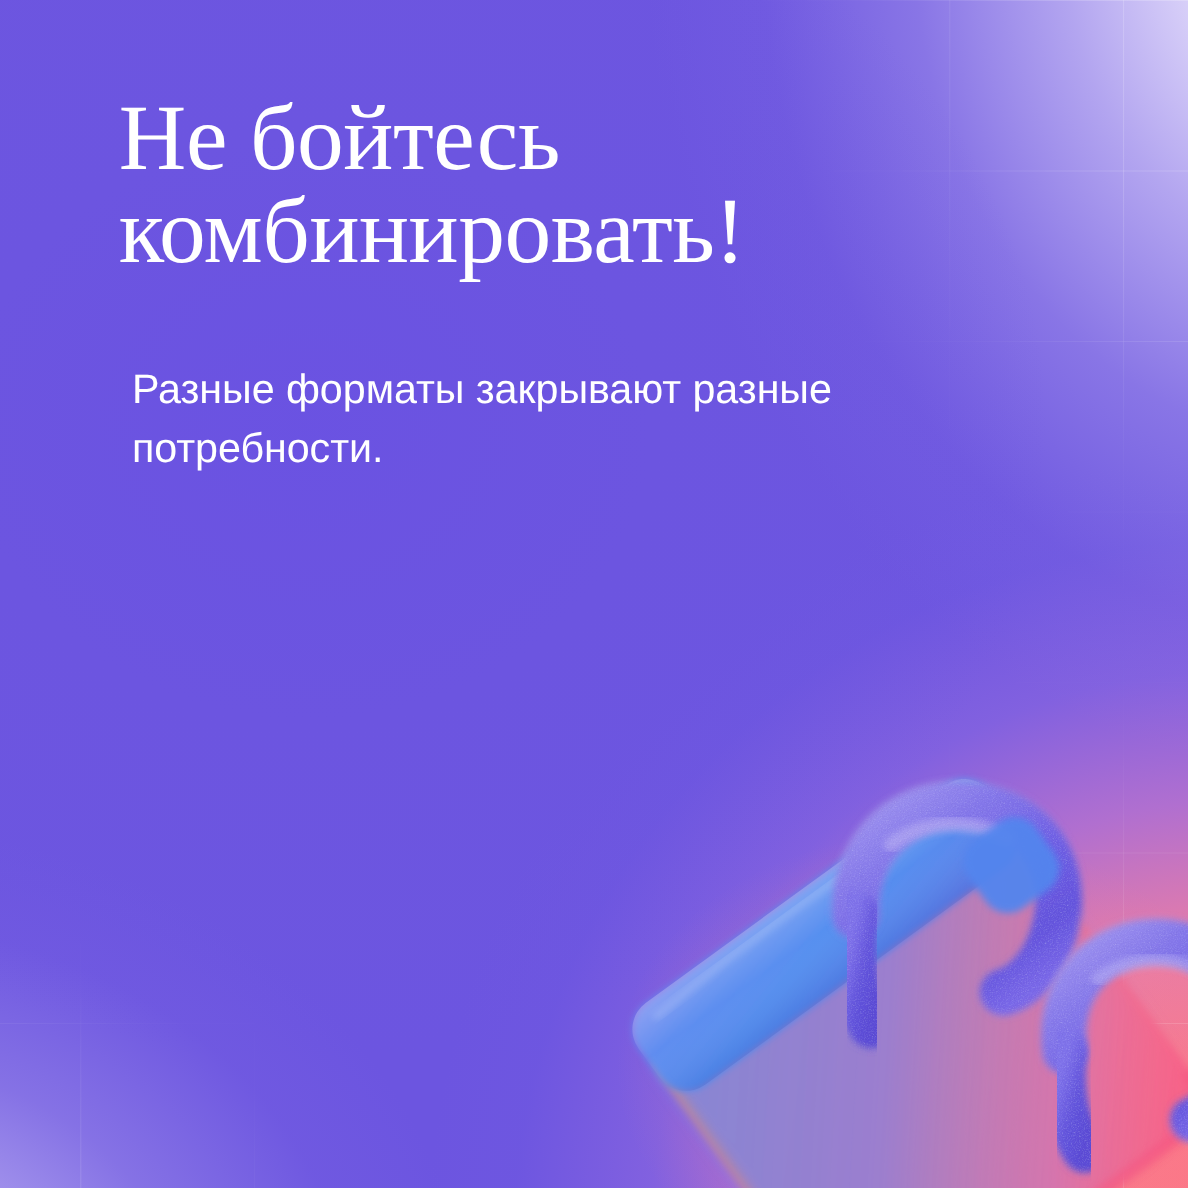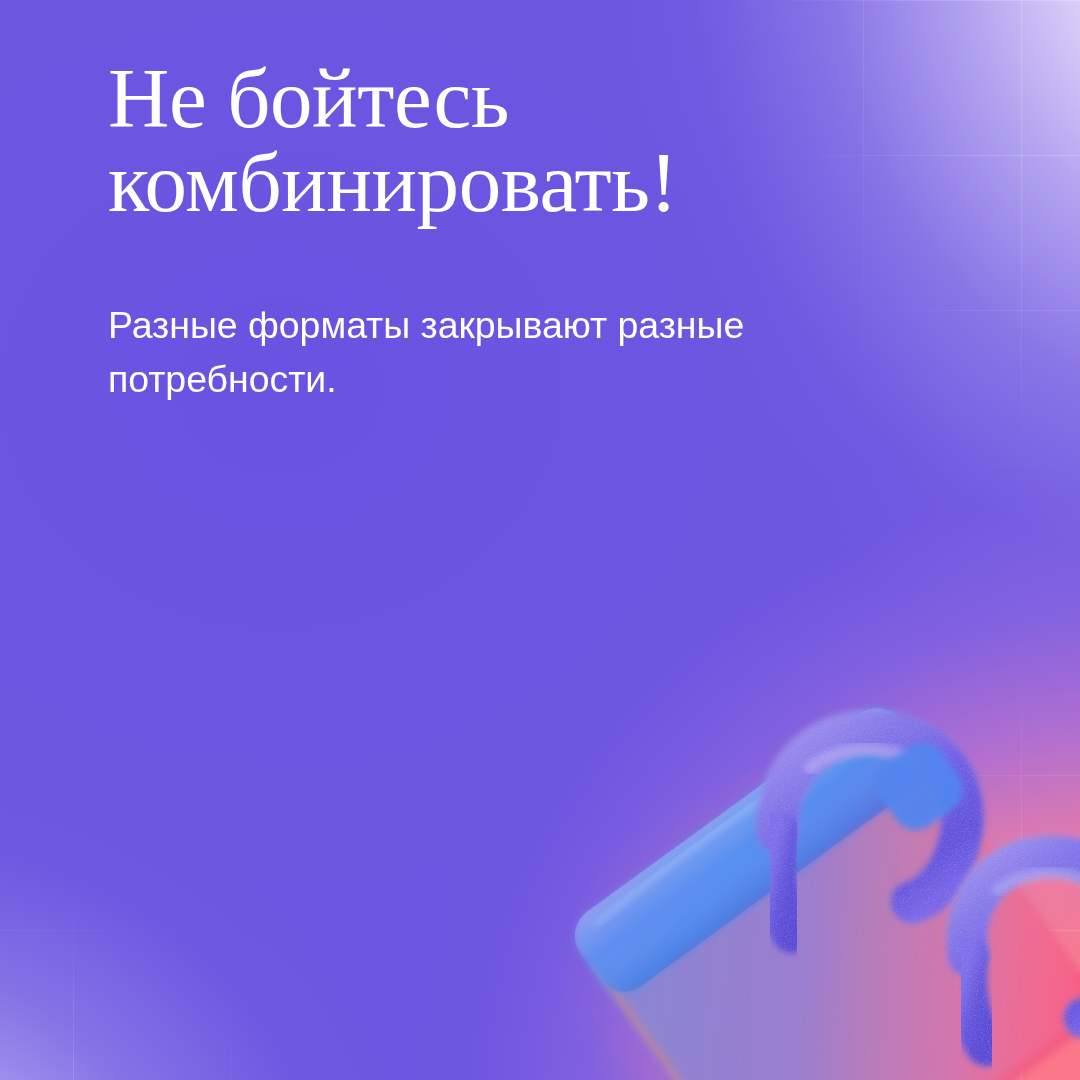--- a/index.html
+++ b/index.html
@@ -111,35 +111,35 @@
   }
 
   .headline {
     font-family: "Liberation Serif", "DejaVu Serif", serif;
     color: #ffffff;
     font-size: 85px;
     line-height: 0.99;
     font-weight: 400;
     letter-spacing: -0.4px;
     margin: 0;
-    padding-top: 56px;
+    padding-top: 84px;
     white-space: pre-line;
   }
 
   .body-block {
     margin-top: 74px;
   }
 
   .para {
     color: #ffffff;
     font-size: 37.5px;
     line-height: 1.44;
     font-weight: 400;
     letter-spacing: -0.05px;
-    margin: 0;
+    margin: 12px;
     white-space: pre-line;
   }
 
   .para + .para {
     margin-top: 50px;
   }
 
   
   .calendar-obj {
     position: absolute;

